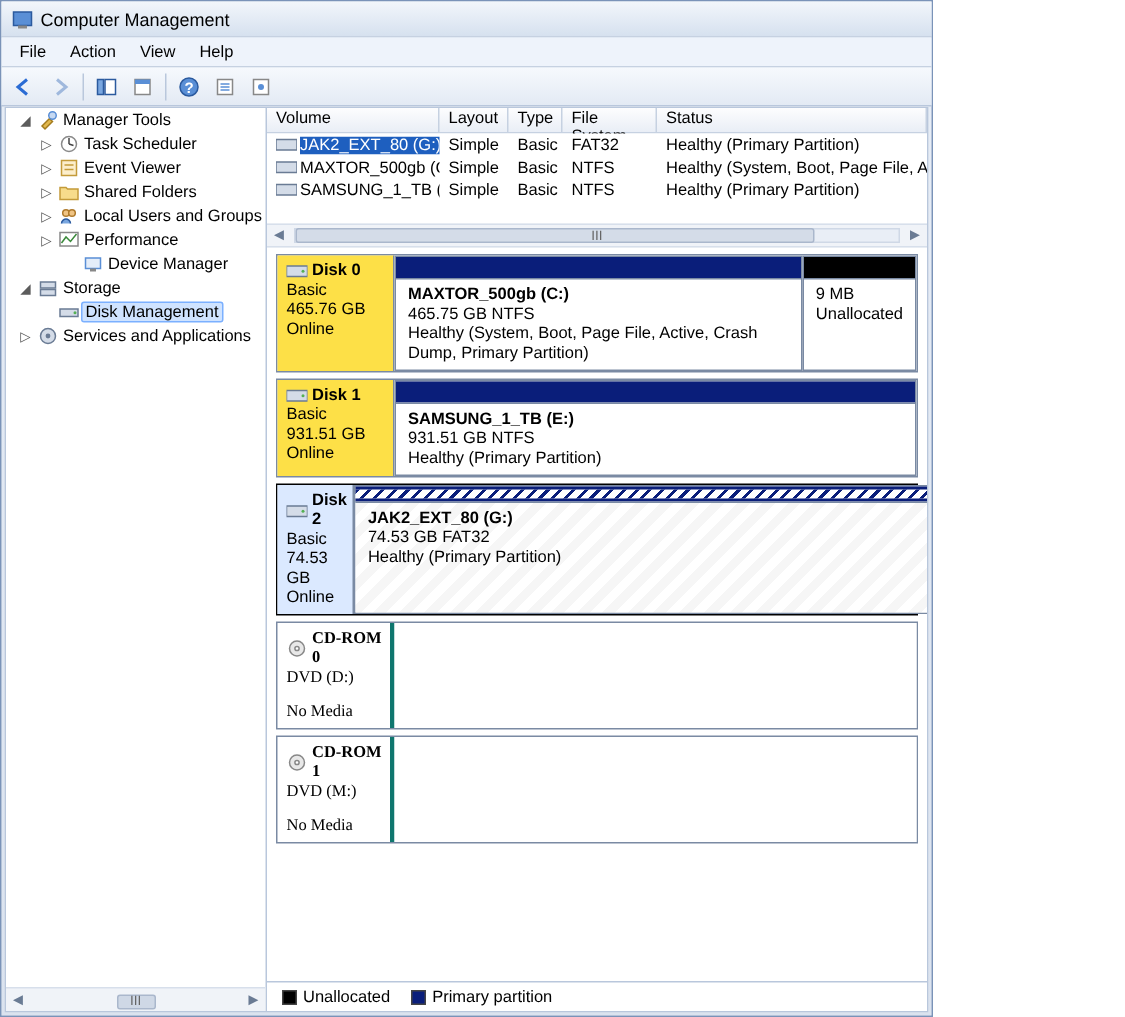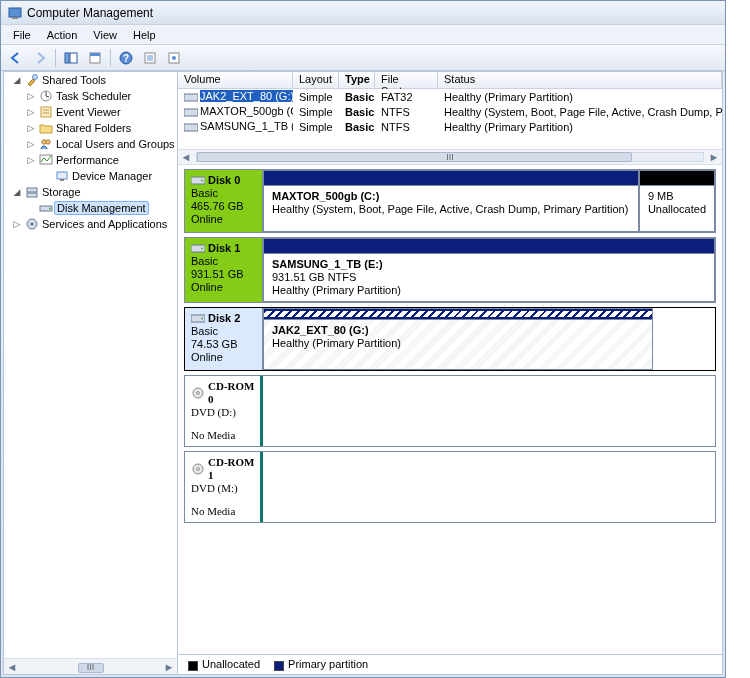--- a/index.html
+++ b/index.html
@@ -8,21 +8,21 @@
     font-family: "Segoe UI", Tahoma, sans-serif;
     font-size: 11px;
     background: #fff;
     color: #000;
     user-select: none;
     width: 750px;
     height: 678px;
     overflow: hidden;
   }
   .window {
-    width: 726px; height: 678px;
+    width: 622px; height: 678px;
     background: linear-gradient(#e8eef7,#dbe3ef);
     border: 1px solid #7a93b8;
     display: flex; flex-direction: column;
   }
   .titlebar {
     height: 24px;
     background: linear-gradient(#f2f6fb,#d6e1ef);
     border-bottom: 1px solid #c6d1e1;
     display: flex; align-items: center;
     padding: 0 6px;
@@ -124,21 +124,21 @@
 
   .disks { flex:1; overflow:auto; background:#fff; }
   .diskrow {
     display:flex; border:1px solid #7a8aa3; margin:4px 6px;
     min-height:64px;
   }
   .diskrow.sel { border-color:#000; }
   .diskinfo {
     width:78px; padding:4px 4px 4px 6px;
     border-right:1px solid #7a8aa3;
-    background:#84cc16;
+    background:#fde047;
     line-height:13px;
   }
   .diskinfo.sel { background:#dbe9ff; }
   .diskinfo .dt { font-weight:bold; display:flex; align-items:center; gap:3px;}
   .partarea {
     flex:1; display:flex; padding:0; background:#fff;
   }
   .partition {
     border:1px solid #7a8aa3;
     display:flex; flex-direction:column;
@@ -175,21 +175,21 @@
   .legend {
     height:20px; border-top:1px solid #b9c7dc;
     display:flex; align-items:center; padding:0 10px; gap:14px;
     background:#fff;
   }
   .legend .sw { width:10px;height:10px;display:inline-block;border:1px solid #444;margin-right:4px;vertical-align:middle;}
   .legend .sw.blk{background:#000;}
   .legend .sw.blu{background:#0a1e7a;}
 
   
-  .cw0{width:115px;} .cw1{width:46px;} .cw2{width:36px;font-weight:bold;} .cw3{width:63px;} .cw4{flex:1;}
+  .cw0{width:115px;} .cw1{width:46px;} .cw2{width:36px;} .cw3{width:63px;} .cw4{flex:1;}
 
   svg { display:block; }
 </style>
 </head>
 <body>
 
 <div class="window">
 
   <div class="titlebar">
     <span class="ticon">
@@ -260,21 +260,21 @@
     <div class="tree">
       <div class="tree-inner">
         <div class="tree-row" style="padding-left:6px">
           <span class="exp">◢</span>
           <span class="ic">
               <svg width="14" height="14">
                 <path d="M3 11 L8 6 L10 8 L5 13 Z" fill="#e2b84e" stroke="#a37b1e"></path>
                 <circle cx="10" cy="4" r="2.5" fill="#c6d9f2" stroke="#5a8fd6"></circle>
               </svg>
             </span>
-          <span class="lbl">Shared Tools</span>
+          <span class="lbl">Manager Tools</span>
         </div>
         <div class="tree-row" style="padding-left:20px">
           <span class="exp">▷</span>
           <span class="ic">
               <svg width="14" height="14">
                 <circle cx="7" cy="7" r="5" fill="#fff" stroke="#8a8a8a"></circle>
                 <path d="M7 7 L7 3 M7 7 L10 8" stroke="#444" fill="none"></path>
               </svg>
             </span>
           <span class="lbl">Task Scheduler</span>
@@ -430,20 +430,21 @@
               </div>
             <div>Basic</div>
             <div>465.76 GB</div>
             <div>Online</div>
           </div>
           <div class="partarea">
             <div class="partition" style="flex:1">
               <div class="stripe blue"></div>
               <div class="pbody">
                 <div class="pn">MAXTOR_500gb  (C:)</div>
+                <div>465.75 GB NTFS</div>
                 <div>Healthy (System, Boot, Page File, Active, Crash Dump, Primary Partition)</div>
               </div>
             </div>
             <div class="partition" style="flex:0 0 72px">
               <div class="stripe black"></div>
               <div class="pbody">
                 <div>9 MB</div>
                 <div>Unallocated</div>
               </div>
             </div>
@@ -490,20 +491,21 @@
               </div>
             <div>Basic</div>
             <div>74.53 GB</div>
             <div>Online</div>
           </div>
           <div class="partarea">
             <div class="partition hatched" style="flex:0 0 390px">
               <div class="stripe hatch"></div>
               <div class="pbody">
                 <div class="pn">JAK2_EXT_80  (G:)</div>
+                <div>74.53 GB FAT32</div>
                 <div>Healthy (Primary Partition)</div>
               </div>
             </div>
           </div>
         </div>
 
         <div class="cdrow">
           <div class="cdinfo">
             <div class="dt">
                 <span>

